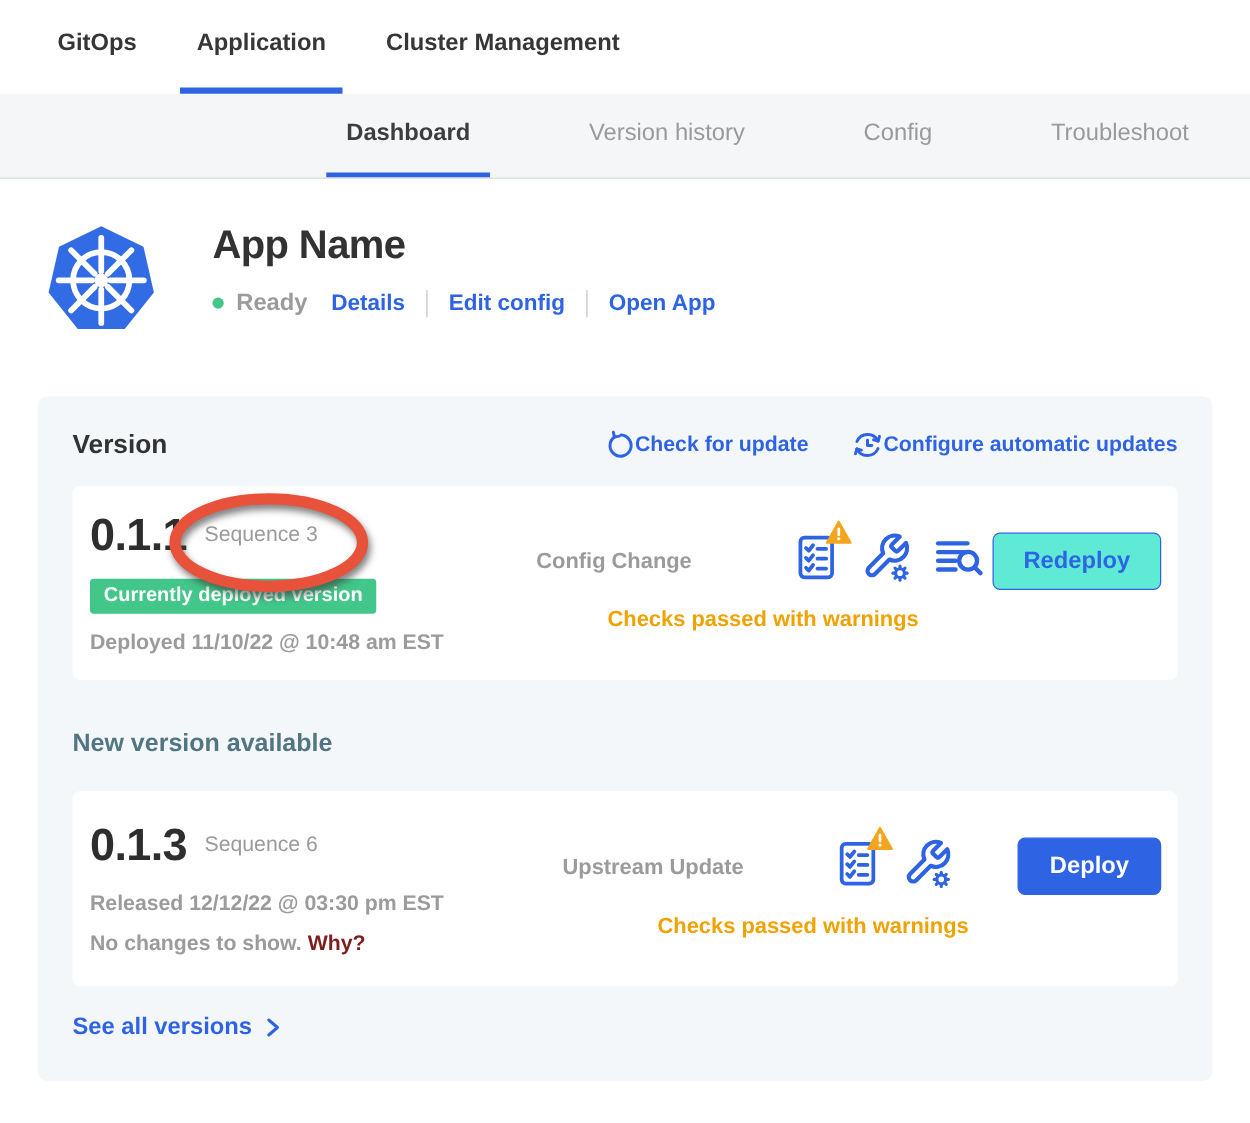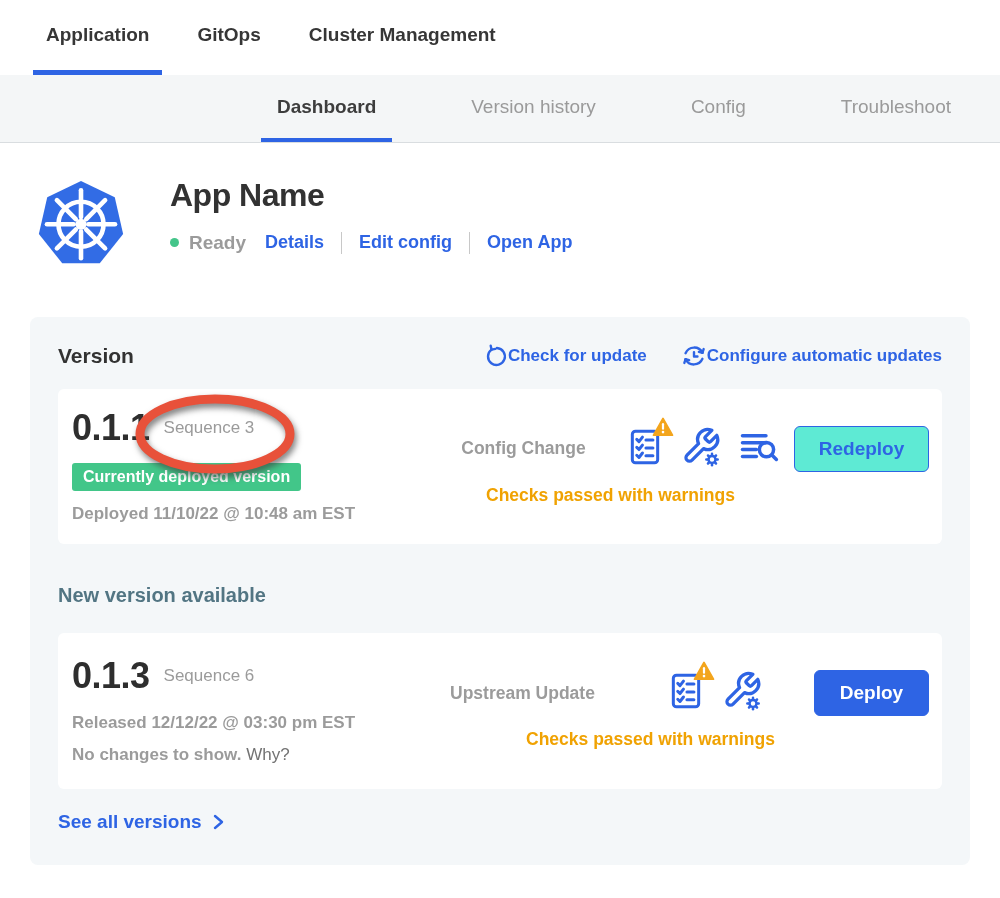--- a/index.html
+++ b/index.html
@@ -73,26 +73,26 @@
   .ver-seq { position:relative; margin-left:14px; font-size:17px; font-weight:400; color:#9b9b9b; white-space:nowrap; }
   .seq-ellipse { position:absolute; left:-34px; top:-26px; pointer-events:none;
     filter:drop-shadow(2px 4px 3px rgba(60,60,60,0.65)); }
   .deploy-badge {
     display:inline-block; margin-top:14px; background:#42c689; color:#fff;
     font-size:16px; font-weight:700; padding:5px 11px; border-radius:3px; white-space:nowrap;
   }
   .gray-text { font-size:17px; font-weight:700; color:#9b9b9b; }
   .ver-date { margin-top:13px; }
   .no-changes { margin-top:12px; }
-  .why-link { color:#737373; font-weight:400; cursor:pointer; }
+  .why-link { color:#7f1d1d; font-weight:700; cursor:pointer; }
 
   .ver-rightwrap { flex:1; display:flex; flex-direction:column; justify-content:center; }
   .ver-toprow { display:flex; align-items:center; }
   .src-label { font-size:17.5px; font-weight:700; color:#9b9b9b; white-space:nowrap; }
-  .src-label.row1 { margin-left:4px; width:205px;text-align:center; }
+  .src-label.row1 { margin-left:12px; width:205px; }
   .src-label.row2 { margin-left:33px; width:217px; }
   .icon-group { display:flex; align-items:center; gap:17px; }
   .mini-icon { position:relative; display:block; cursor:pointer; }
   .warn-badge { position:absolute; top:-9px; right:-10px; }
   .spacer { flex:1; }
 
   .btn {
     font-family:inherit; font-size:19px; font-weight:700; cursor:pointer;
     border-radius:6px; padding:11px 0; width:135px; text-align:center;
   }
@@ -107,22 +107,22 @@
 
   .see-all {
     margin-top:22px; display:inline-flex; align-items:center; gap:8px;
     font-size:19px; font-weight:700; color:#2e64e4; cursor:pointer;
   }
 </style>
 </head>
 <body>
 
 <div class="topnav">
+  <div class="tab">GitOps</div>
   <div class="tab active">Application</div>
-  <div class="tab">GitOps</div>
   <div class="tab">Cluster Management</div>
 </div>
 
 <div class="subnav">
   <div class="tab active">Dashboard</div>
   <div class="tab">Version history</div>
   <div class="tab">Config</div>
   <div class="tab">Troubleshoot</div>
 </div>
 

